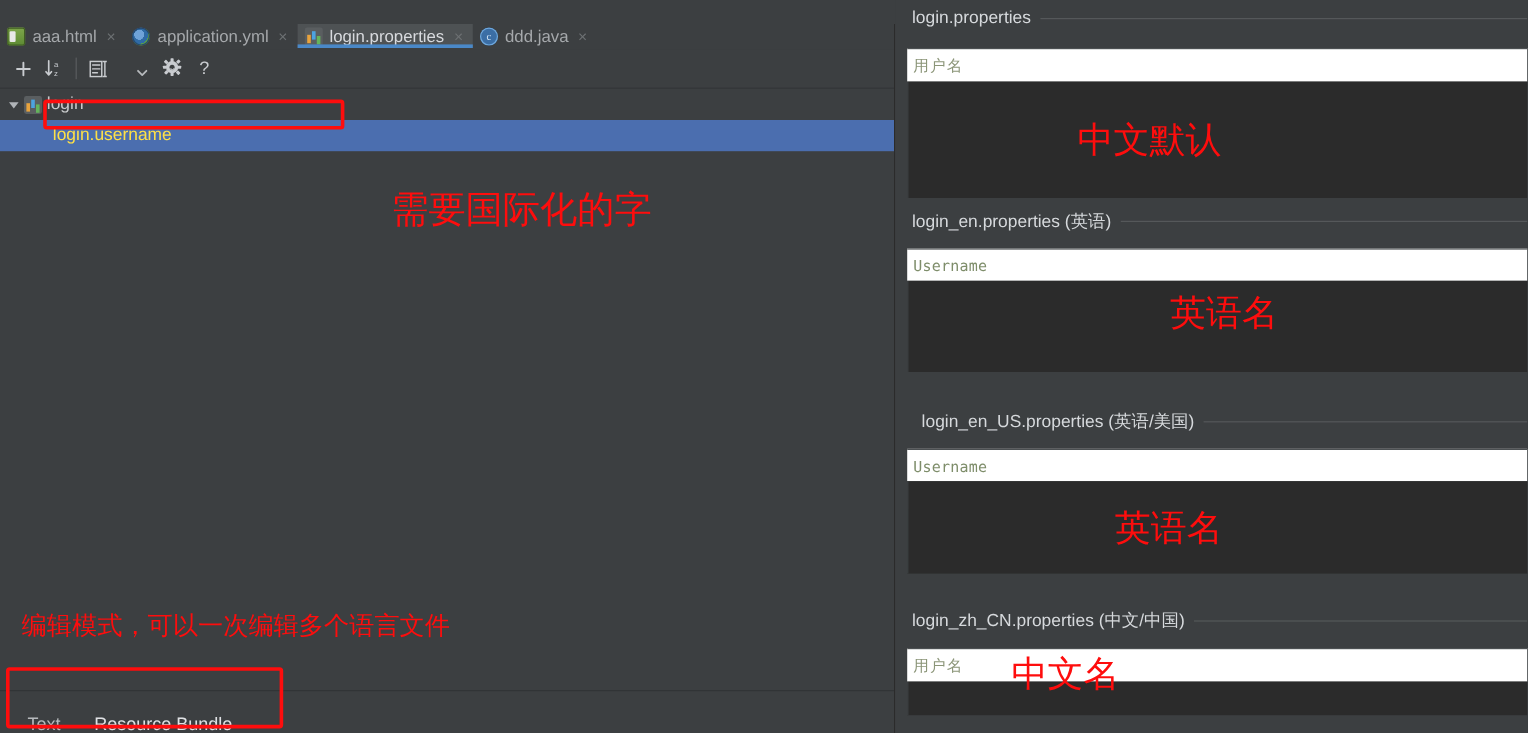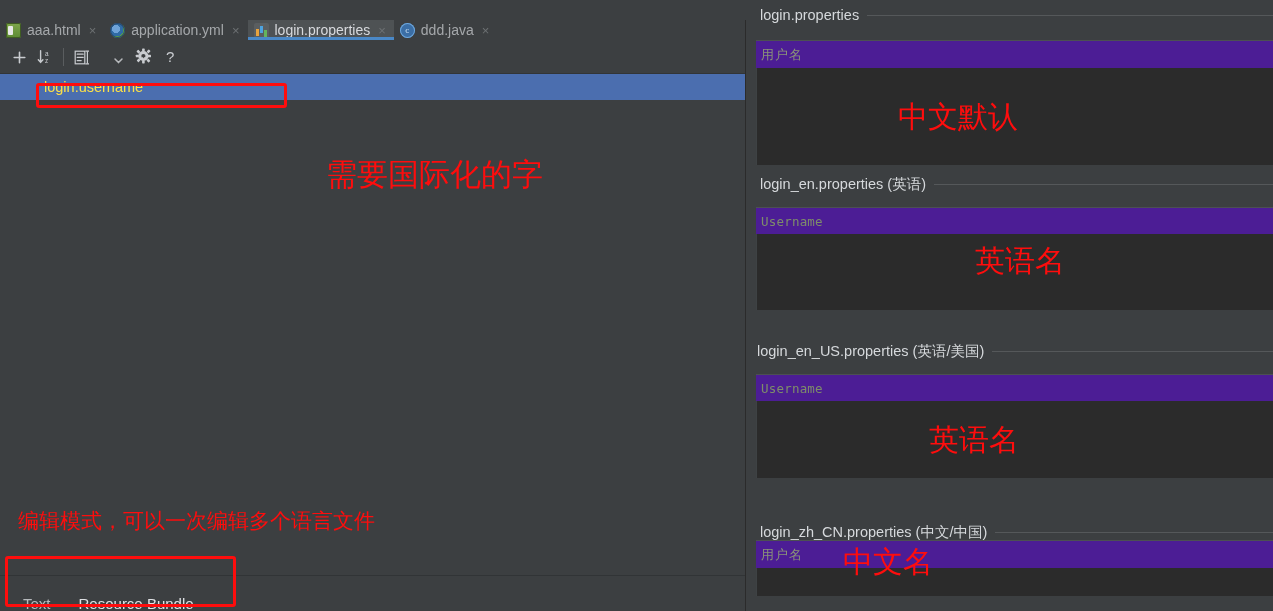--- a/index.html
+++ b/index.html
@@ -240,21 +240,21 @@
     padding: 0 0 0 4px;
     box-sizing: border-box;
   }
   .sec-header .sec-title-text { padding-right: 8px; }
   .sec-header .sec-rule {
     flex: 1 1 auto;
     height: 1px;
     background: #55585a;
   }
   .sec-value-row {
-    background: #4c1d95;
+    background: #ffffff;
     height: 28px;
     display: flex;
     align-items: center;
     padding-left: 5px;
     font-size: 13.5px;
     box-sizing: border-box;
     border-top: 1px solid #4c5052;
   }
   .sec-value-row .val {
     font-family: "DejaVu Sans Mono", "Liberation Mono", monospace;
@@ -365,20 +365,29 @@
         </svg>
       </div>
       <div class="tbtn" title="Help">
         <svg width="16" height="16" viewBox="0 0 16 16" aria-hidden="true">
           <text x="4" y="13" font-size="15" fill="#c9ccd0" font-family="Liberation Sans, sans-serif">?</text>
         </svg>
       </div>
     </div>
 
     <div class="tree" id="tree">
+        <div class="tree-row root">
+          <span class="twisty">
+            <svg width="11" height="11" viewBox="0 0 11 11">
+              <path d="M1.5 3.2h8L5.5 8.4z" fill="#b0b4b8"></path>
+            </svg>
+          </span>
+          <span class="tree-icon icon-props"></span>
+          <span class="tree-label">login</span>
+        </div>
         <div class="tree-row selected">
           <span class="child-indent"></span>
           <span class="tree-label">login.username</span>
         </div>
       </div>
 
     <div class="viewtabs" id="viewtabs">
         <div class="vtab">Text</div>
         <div class="vtab active">Resource Bundle</div>
       </div>
@@ -400,31 +409,31 @@
           <div class="sec-header" style="position: absolute; left: 5px; right: 0px; top: 172px; height: 24px;">
             <span class="sec-title-text">login_en.properties (英语)</span>
             <span class="sec-rule"></span>
           </div>
           <div class="sec-value-row" style="position: absolute; left: 5px; right: 0px; top: 207px; height: 27px;">
             <span class="val">Username</span>
           </div>
           <div class="sec-editor" style="position: absolute; left: 5px; right: 0px; top: 234px; height: 76px;"></div>
         </div>
         <div class="bundle-section">
-          <div class="sec-header" style="position: absolute; left: 2px; right: 0px; top: 339px; height: 24px;">
+          <div class="sec-header" style="position: absolute; left: 13px; right: 0px; top: 339px; height: 24px;">
             <span class="sec-title-text">login_en_US.properties (英语/美国)</span>
             <span class="sec-rule"></span>
           </div>
           <div class="sec-value-row" style="position: absolute; left: 5px; right: 0px; top: 374px; height: 27px;">
             <span class="val">Username</span>
           </div>
           <div class="sec-editor" style="position: absolute; left: 5px; right: 0px; top: 401px; height: 77px;"></div>
         </div>
         <div class="bundle-section">
-          <div class="sec-header" style="position: absolute; left: 5px; right: 0px; top: 505px; height: 24px; margin-top: 15px;">
+          <div class="sec-header" style="position: absolute; left: 5px; right: 0px; top: 505px; height: 24px;">
             <span class="sec-title-text">login_zh_CN.properties (中文/中国)</span>
             <span class="sec-rule"></span>
           </div>
           <div class="sec-value-row" style="position: absolute; left: 5px; right: 0px; top: 540px; height: 28px;">
             <span class="val cjk">用户名</span>
           </div>
           <div class="sec-editor" style="position: absolute; left: 5px; right: 0px; top: 568px; height: 28px;"></div>
         </div>
       </div>
   </div>

